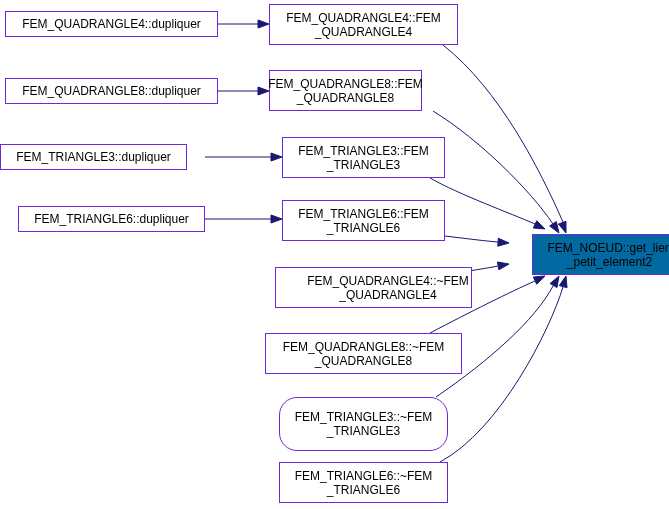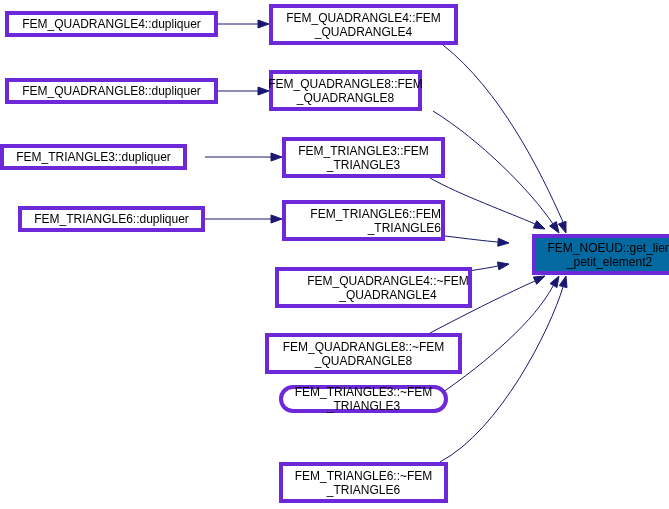--- a/index.html
+++ b/index.html
@@ -1,19 +1,19 @@
 <!DOCTYPE html>
 <html><head>
 <meta charset="utf-8">
 <style>
   html, body { margin: 0; padding: 0; background: #ffffff; }
   body { width: 669px; height: 509px; position: relative; overflow: hidden;
          font-family: "Liberation Sans", sans-serif; }
   svg { position: absolute; left: 0; top: 0; }
-  .node { position: absolute; box-sizing: border-box; border: 4px solid #6d28d9;
+  .node { position: absolute; box-sizing: border-box; border: 1px solid #6d28d9;
           background: #fff; font-size: 12px; line-height: 14px; color: #000;
           display: flex; flex-direction: column; align-items: center; justify-content: center;
           text-align: center; white-space: nowrap; }
   .node.target { background: #0369a1; margin-left: 23px; }
 </style>
 </head>
 <body>
 
 <svg id="edges" width="669" height="509">
     <path d="M218,24 L258,24" fill="none" stroke="#191970" stroke-width="1"></path>
@@ -60,33 +60,33 @@
   <span>_QUADRANGLE4</span>
 </div>
 <div class="node" id="m2" style="left:269px;top:70px;width:153px;height:41px;">
   <span>FEM_QUADRANGLE8::FEM</span>
   <span>_QUADRANGLE8</span>
 </div>
 <div class="node" id="m3" style="left:282px;top:137px;width:163px;height:41px;">
   <span>FEM_TRIANGLE3::FEM</span>
   <span>_TRIANGLE3</span>
 </div>
-<div class="node" id="m4" style="left:282px;top:200px;width:163px;height:41px;align-items:flex-end;">
+<div class="node" id="m4" style="left:282px;top:200px;width:163px;height:41px;">
   <span>FEM_TRIANGLE6::FEM</span>
   <span>_TRIANGLE6</span>
 </div>
 <div class="node" id="m5" style="left:275px;top:267px;width:197px;height:41px;padding-left:29px;">
   <span>FEM_QUADRANGLE4::~FEM</span>
   <span>_QUADRANGLE4</span>
 </div>
 <div class="node" id="m6" style="left:265px;top:333px;width:197px;height:41px;">
   <span>FEM_QUADRANGLE8::~FEM</span>
   <span>_QUADRANGLE8</span>
 </div>
-<div class="node" id="m7" style="left:279px;top:385px;width:169px;height:28px;border-radius:18px;">
+<div class="node" id="m7" style="left:279px;top:397px;width:169px;height:54px;border-radius:18px;">
   <span>FEM_TRIANGLE3::~FEM</span>
   <span>_TRIANGLE3</span>
 </div>
 <div class="node" id="m8" style="left:279px;top:462px;width:169px;height:41px;justify-content:center;">
   <span>FEM_TRIANGLE6::~FEM</span>
   <span>_TRIANGLE6</span>
 </div>
 
 <div class="node target" id="target" style="left:509px;top:234px;width:155px;height:41px;">
   <span>FEM_NOEUD::get_lien</span>

